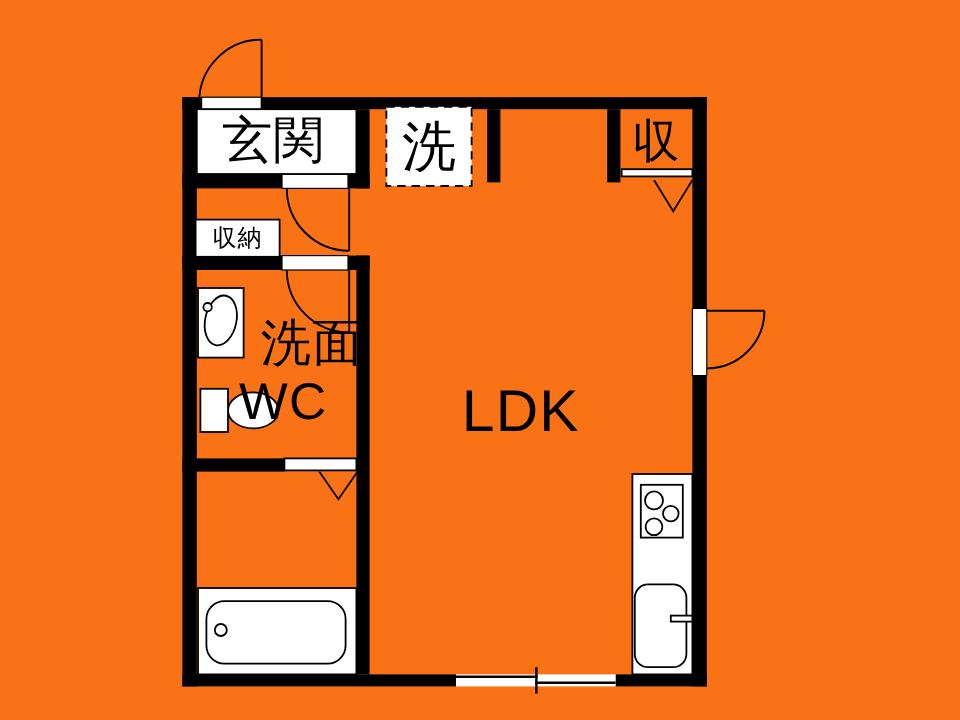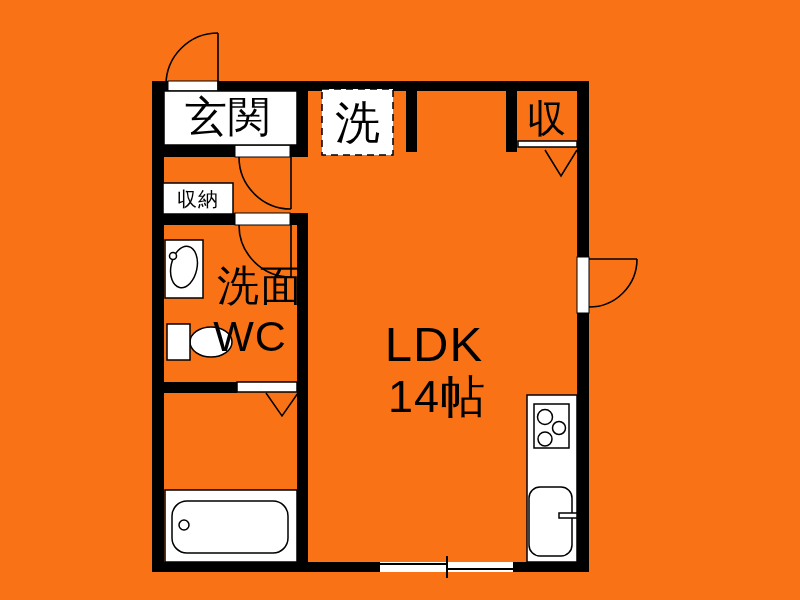--- a/index.html
+++ b/index.html
@@ -132,20 +132,19 @@
   <div class="room-label" style="left:228px;top:117px;font-size:42px;">玄関</div>
 
   <div class="room-label" style="left:358px;top:122px;font-size:45px;">洗</div>
 
   <div class="room-label" style="left:547px;top:118px;font-size:39px;">収</div>
 
   <div class="room-label" style="left:198px;top:199px;font-size:20px;">収納</div>
 
   <div class="room-label" style="left:232px;top:286px;font-size:42px;margin-left:28px;">洗面</div>
 
-  <div class="room-label" style="left:250px;top:336px;font-size:43px;text-align:center;">WC</div>
+  <div class="room-label" style="left:236px;top:336px;font-size:43px;text-align:center;">WC</div>
 
   <div class="room-label" style="left:434px;top:344px;font-size:49px;">LDK</div>
 
-  <div class="room-label" style="left:437px;top:396px;font-size:45px;">14帖</div>
 
 
 </div>
 
 </body></html>

